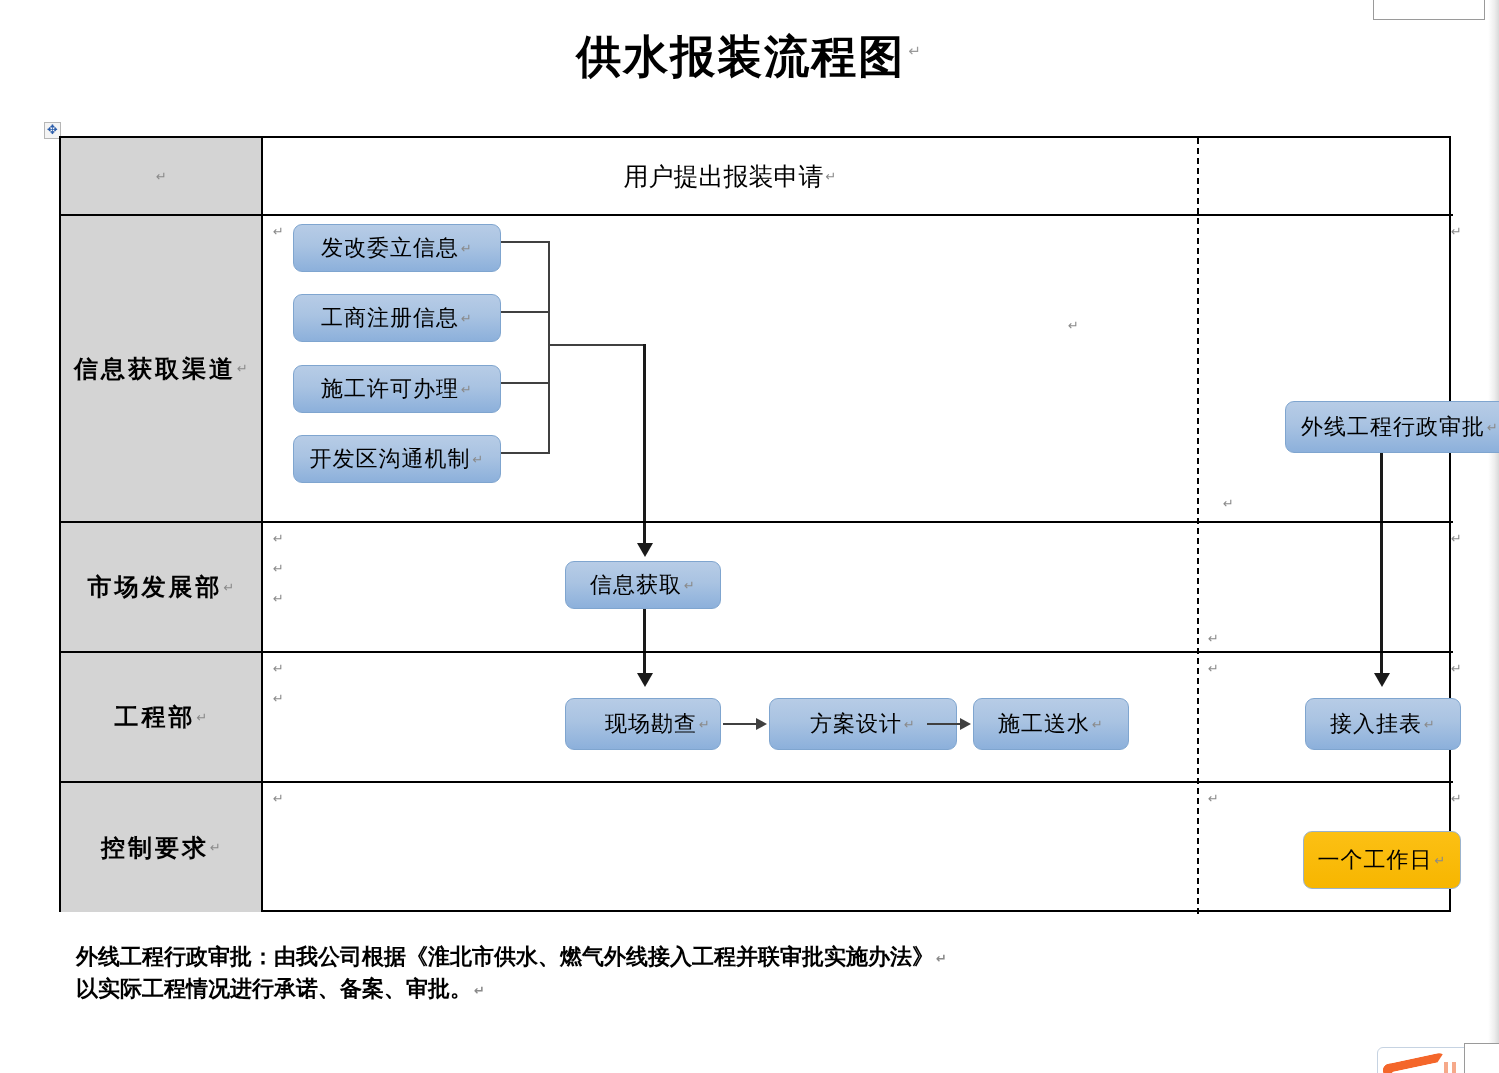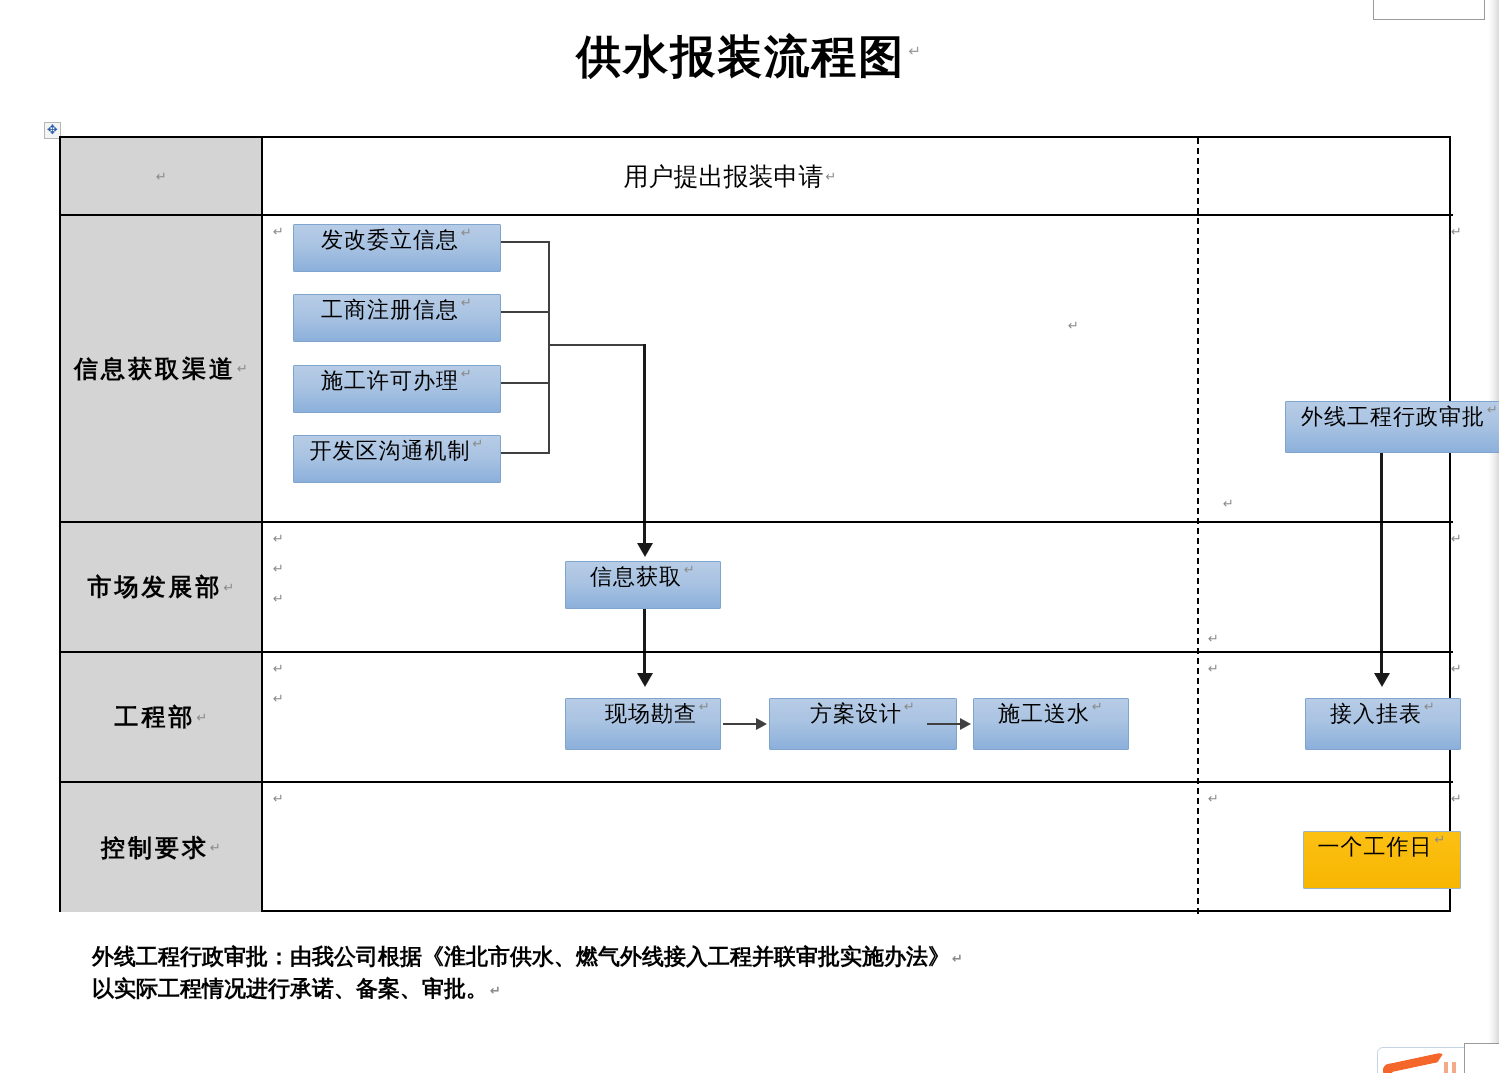--- a/index.html
+++ b/index.html
@@ -176,22 +176,22 @@
     position: absolute;
     font-size: 13px; color: #8a8a8a;
     font-family: "DejaVu Sans", sans-serif;
     pointer-events: none;
   }
 
   
   .fbox {
     position: absolute;
     box-sizing: border-box;
-    border-radius: 1px;
-    display: flex; justify-content: center;
+    border-radius: 9px;
+    display: flex; align-items: center; justify-content: center;
     font-family: "DejaVu Serif", "Liberation Serif", serif;
     font-size: 22px;
     color: #000000;
     white-space: nowrap;
     letter-spacing: 1px;
   }
   .fbox.blue {
     background: linear-gradient(to bottom, #b7cce6 0%, #a9c3e2 45%, #8cb0db 100%);
     border: 1px solid #7fa5cf;
   }
@@ -217,21 +217,21 @@
     position: absolute;
     width: 0; height: 0;
     border-top: 6px solid transparent;
     border-bottom: 6px solid transparent;
     border-left: 11px solid #404040;
   }
 
   
   #footnote {
     position: absolute;
-    left: 92px; top: 941px;
+    left: 76px; top: 941px;
     width: 1100px;
     font-family: "DejaVu Serif", "Liberation Serif", serif;
     font-size: 22px; font-weight: bold;
     color: #000000;
     line-height: 1.45;
     white-space: nowrap;
   }
 </style>
 </head>
 <body>

